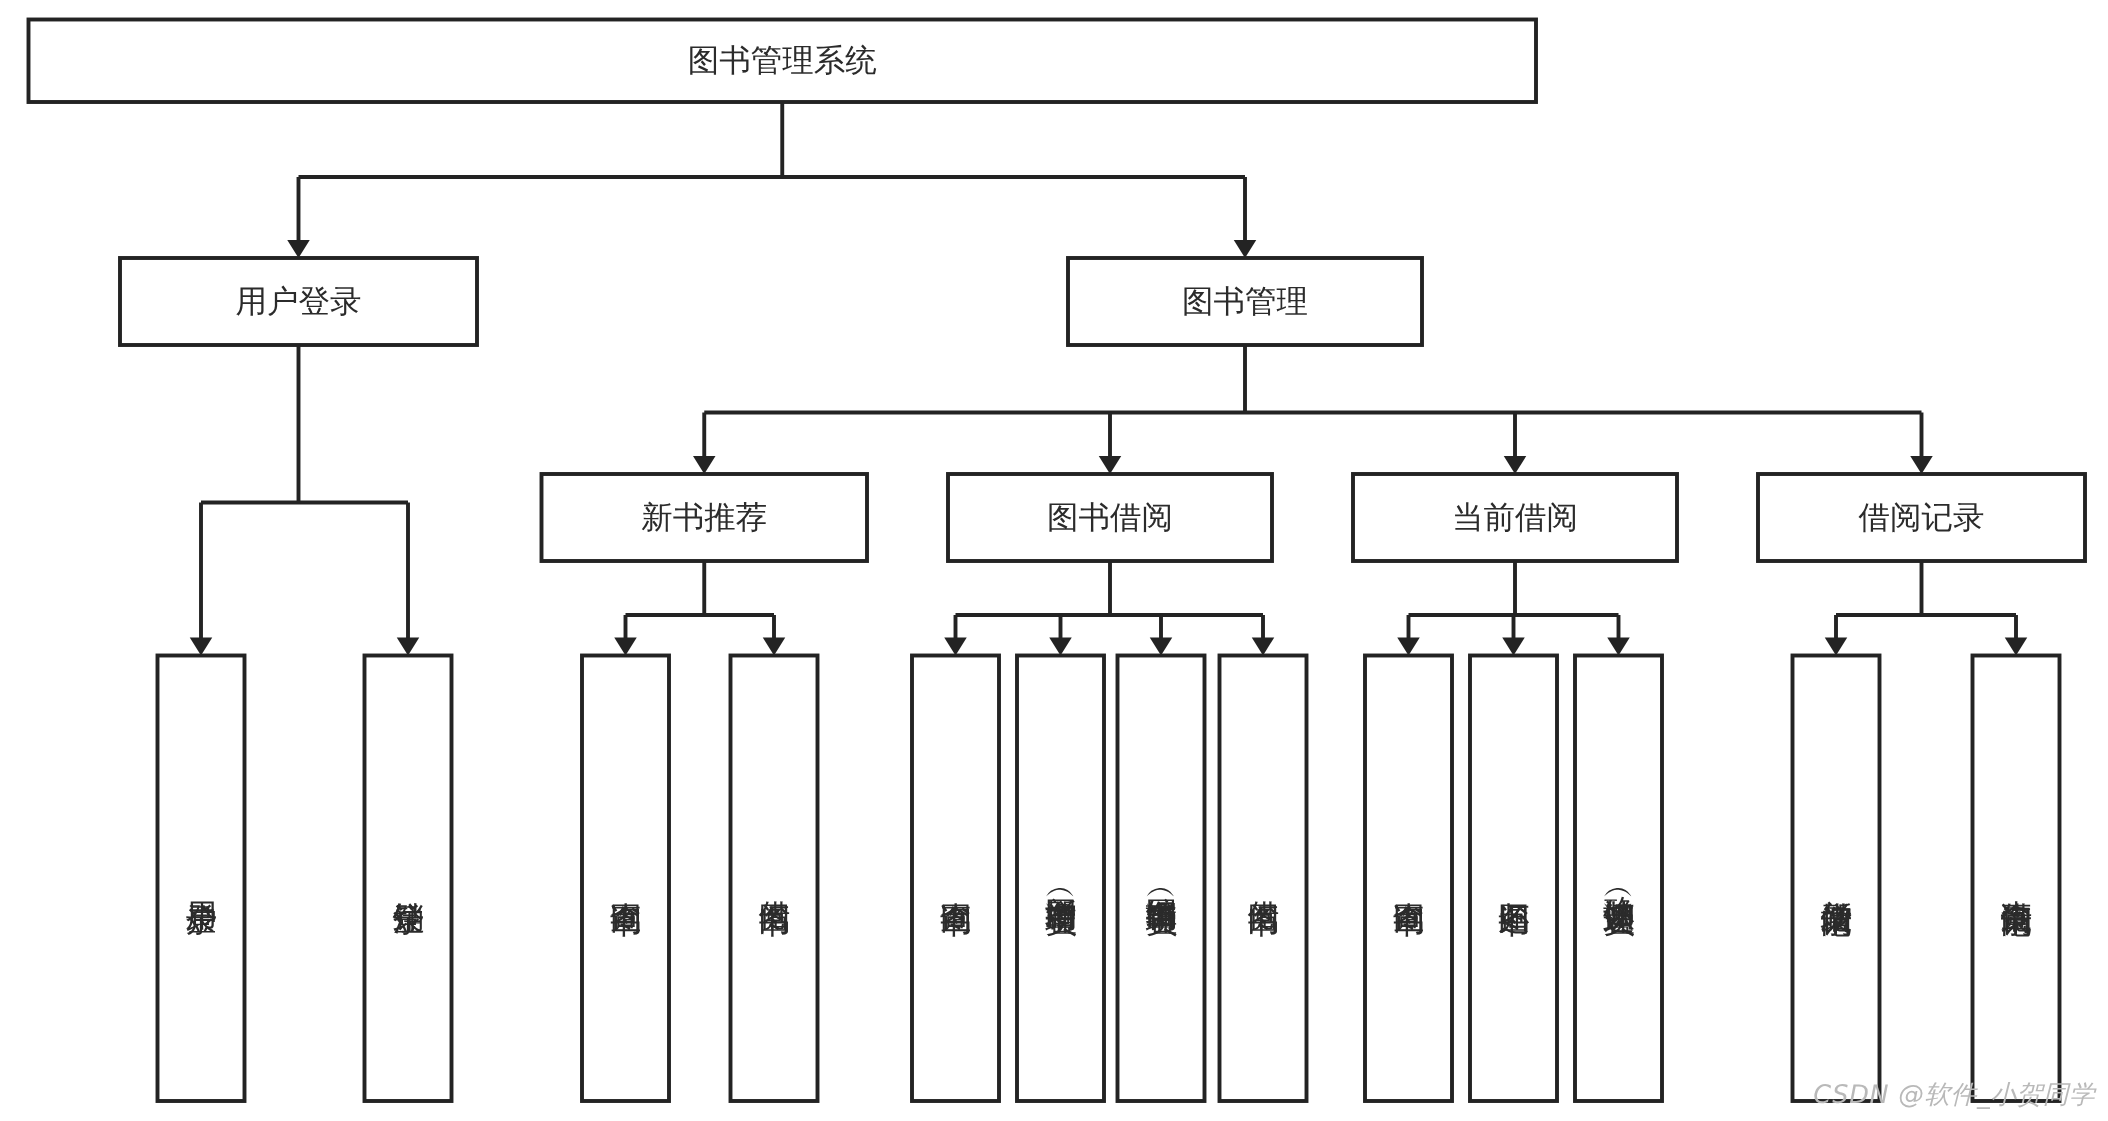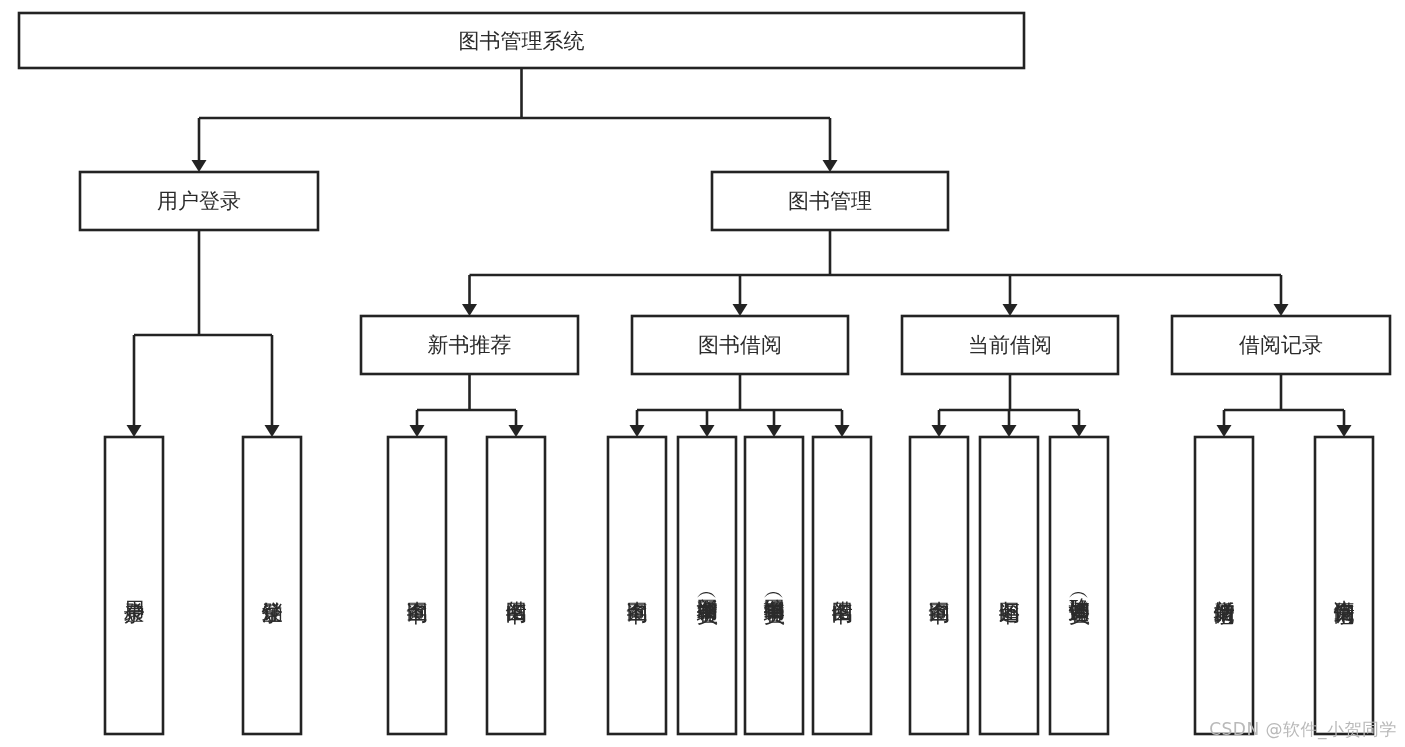--- a/index.html
+++ b/index.html
@@ -11,21 +11,21 @@
   .link{stroke:#232323;stroke-width:2.6;fill:none;}
   .head{fill:#232323;stroke:none;}
   .lbl{fill:#2b2b2b;font-size:21px;font-family:"DejaVu Sans","Liberation Sans",sans-serif;
        text-anchor:middle;dominant-baseline:middle;}
   .vlbl{position:absolute;display:flex;align-items:center;justify-content:center;
         writing-mode:vertical-rl;text-orientation:upright;
         font-size:21px;line-height:1.08;letter-spacing:1px;color:#2b2b2b;
         font-family:"DejaVu Sans","Liberation Sans",sans-serif;
         white-space:nowrap;pointer-events:none;}
   .wm{position:absolute;right:8px;bottom:6px;font-size:17px;color:#b9b9b9;
-      font-family:"DejaVu Sans","Liberation Sans",sans-serif;letter-spacing:.5px;}
+      font-family:"DejaVu Sans","Liberation Sans",sans-serif;letter-spacing:.5px;font-style:italic;}
 </style>
 </head>
 <body>
 
 <div id="stage">
   <svg width="1405" height="747">
     <g id="edges">
         <line x1="521.5" y1="68" x2="521.5" y2="118" class="link"></line>
         <line x1="199" y1="118" x2="830" y2="118" class="link"></line>
         <line x1="199" y1="118" x2="199" y2="161" class="link"></line>

